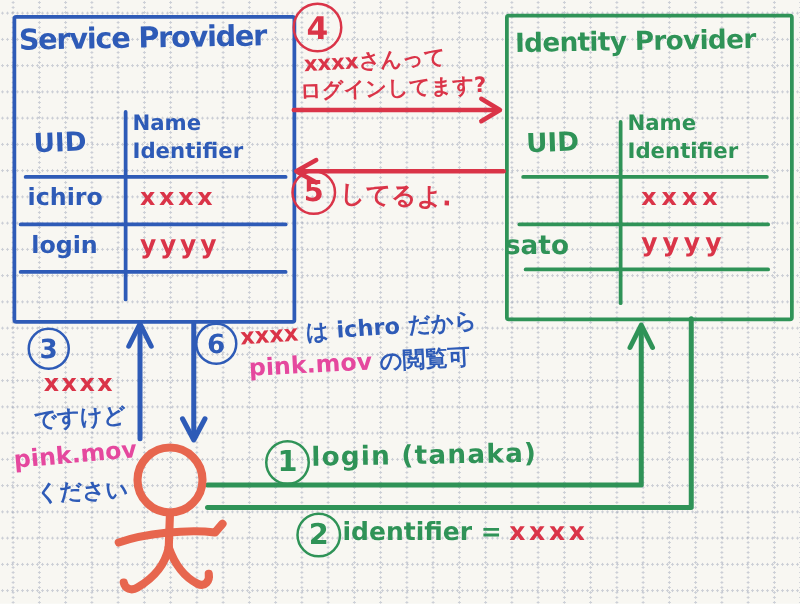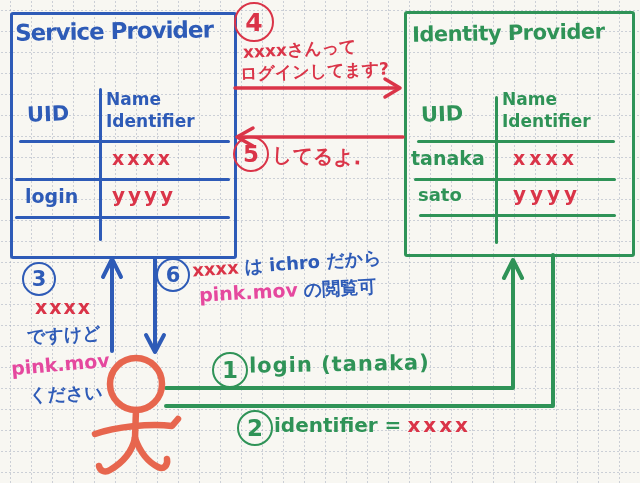--- a/index.html
+++ b/index.html
@@ -43,39 +43,39 @@
 
   <div class="vline bg-blue" style="left:99px;top:88px;height:153px;"></div>
   <div class="hline bg-blue" style="left:19px;top:140px;width:211px;"></div>
   <div class="hline bg-blue" style="left:15px;top:178px;width:215px;"></div>
   <div class="hline bg-blue" style="left:15px;top:216px;width:215px;"></div>
 
   <div class="abs hw blue" style="left:27px;top:103px;font-size:21px;transform:rotate(-2deg);">UID</div>
   <div class="abs hw blue" style="left:106px;top:90px;font-size:17px;">Name</div>
   <div class="abs hw blue" style="left:106px;top:112px;font-size:17px;">Identifier</div>
 
+  <div class="abs hw blue" style="left:22px;top:148px;font-size:19px;">ichiro</div>
   <div class="abs hw red" style="left:112px;top:148px;font-size:19px;letter-spacing:3px;">xxxx</div>
   <div class="abs hw blue" style="left:25px;top:186px;font-size:19px;">login</div>
   <div class="abs hw red" style="left:112px;top:184px;font-size:20px;letter-spacing:3px;">yyyy</div>
 
   <div id="idp-box" class="box"></div>
   <div class="abs hw green" style="left:412px;top:22px;font-size:21px;letter-spacing:-0.5px;transform:rotate(-1deg);">Identity Provider</div>
 
   <div class="vline bg-green" style="left:495px;top:96px;height:148px;"></div>
   <div class="hline bg-green" style="left:417px;top:140px;width:198px;"></div>
   <div class="hline bg-green" style="left:414px;top:178px;width:202px;"></div>
   <div class="hline bg-green" style="left:419px;top:214px;width:197px;"></div>
 
   <div class="abs hw green" style="left:421px;top:103px;font-size:21px;transform:rotate(-2deg);">UID</div>
   <div class="abs hw green" style="left:502px;top:90px;font-size:17px;">Name</div>
   <div class="abs hw green" style="left:502px;top:112px;font-size:17px;">Identifier</div>
 
-  <div class="abs hw green" style="left:411px;top:148px;font-size:19px;">tanaka</div>
   <div class="abs hw red" style="left:513px;top:148px;font-size:19px;letter-spacing:4px;">xxxx</div>
-  <div class="abs hw green" style="left:418px;top:185px;font-size:18px;">sato</div>
+  <div class="abs hw green" style="left:404px;top:185px;font-size:21px;">sato</div>
   <div class="abs hw red" style="left:513px;top:183px;font-size:20px;letter-spacing:4px;">yyyy</div>
 
   <div class="badge b-red" style="left:234px;top:2px;width:36px;height:36px;font-size:25px;">4</div>
   <div class="badge b-red" style="left:233px;top:136px;width:32px;height:32px;font-size:23px;">5</div>
   <div class="badge b-blue" style="left:22px;top:262px;width:30px;height:30px;font-size:21px;">3</div>
   <div class="badge b-blue" style="left:156px;top:258px;width:30px;height:30px;font-size:21px;">6</div>
   <div class="badge b-green" style="left:212px;top:352px;width:32px;height:32px;font-size:23px;">1</div>
   <div class="badge b-green" style="left:237px;top:410px;width:32px;height:32px;font-size:23px;">2</div>
 
   <div class="abs hw red" style="left:243px;top:40px;font-size:17px;transform:rotate(-3deg);">xxxxさんって</div>

